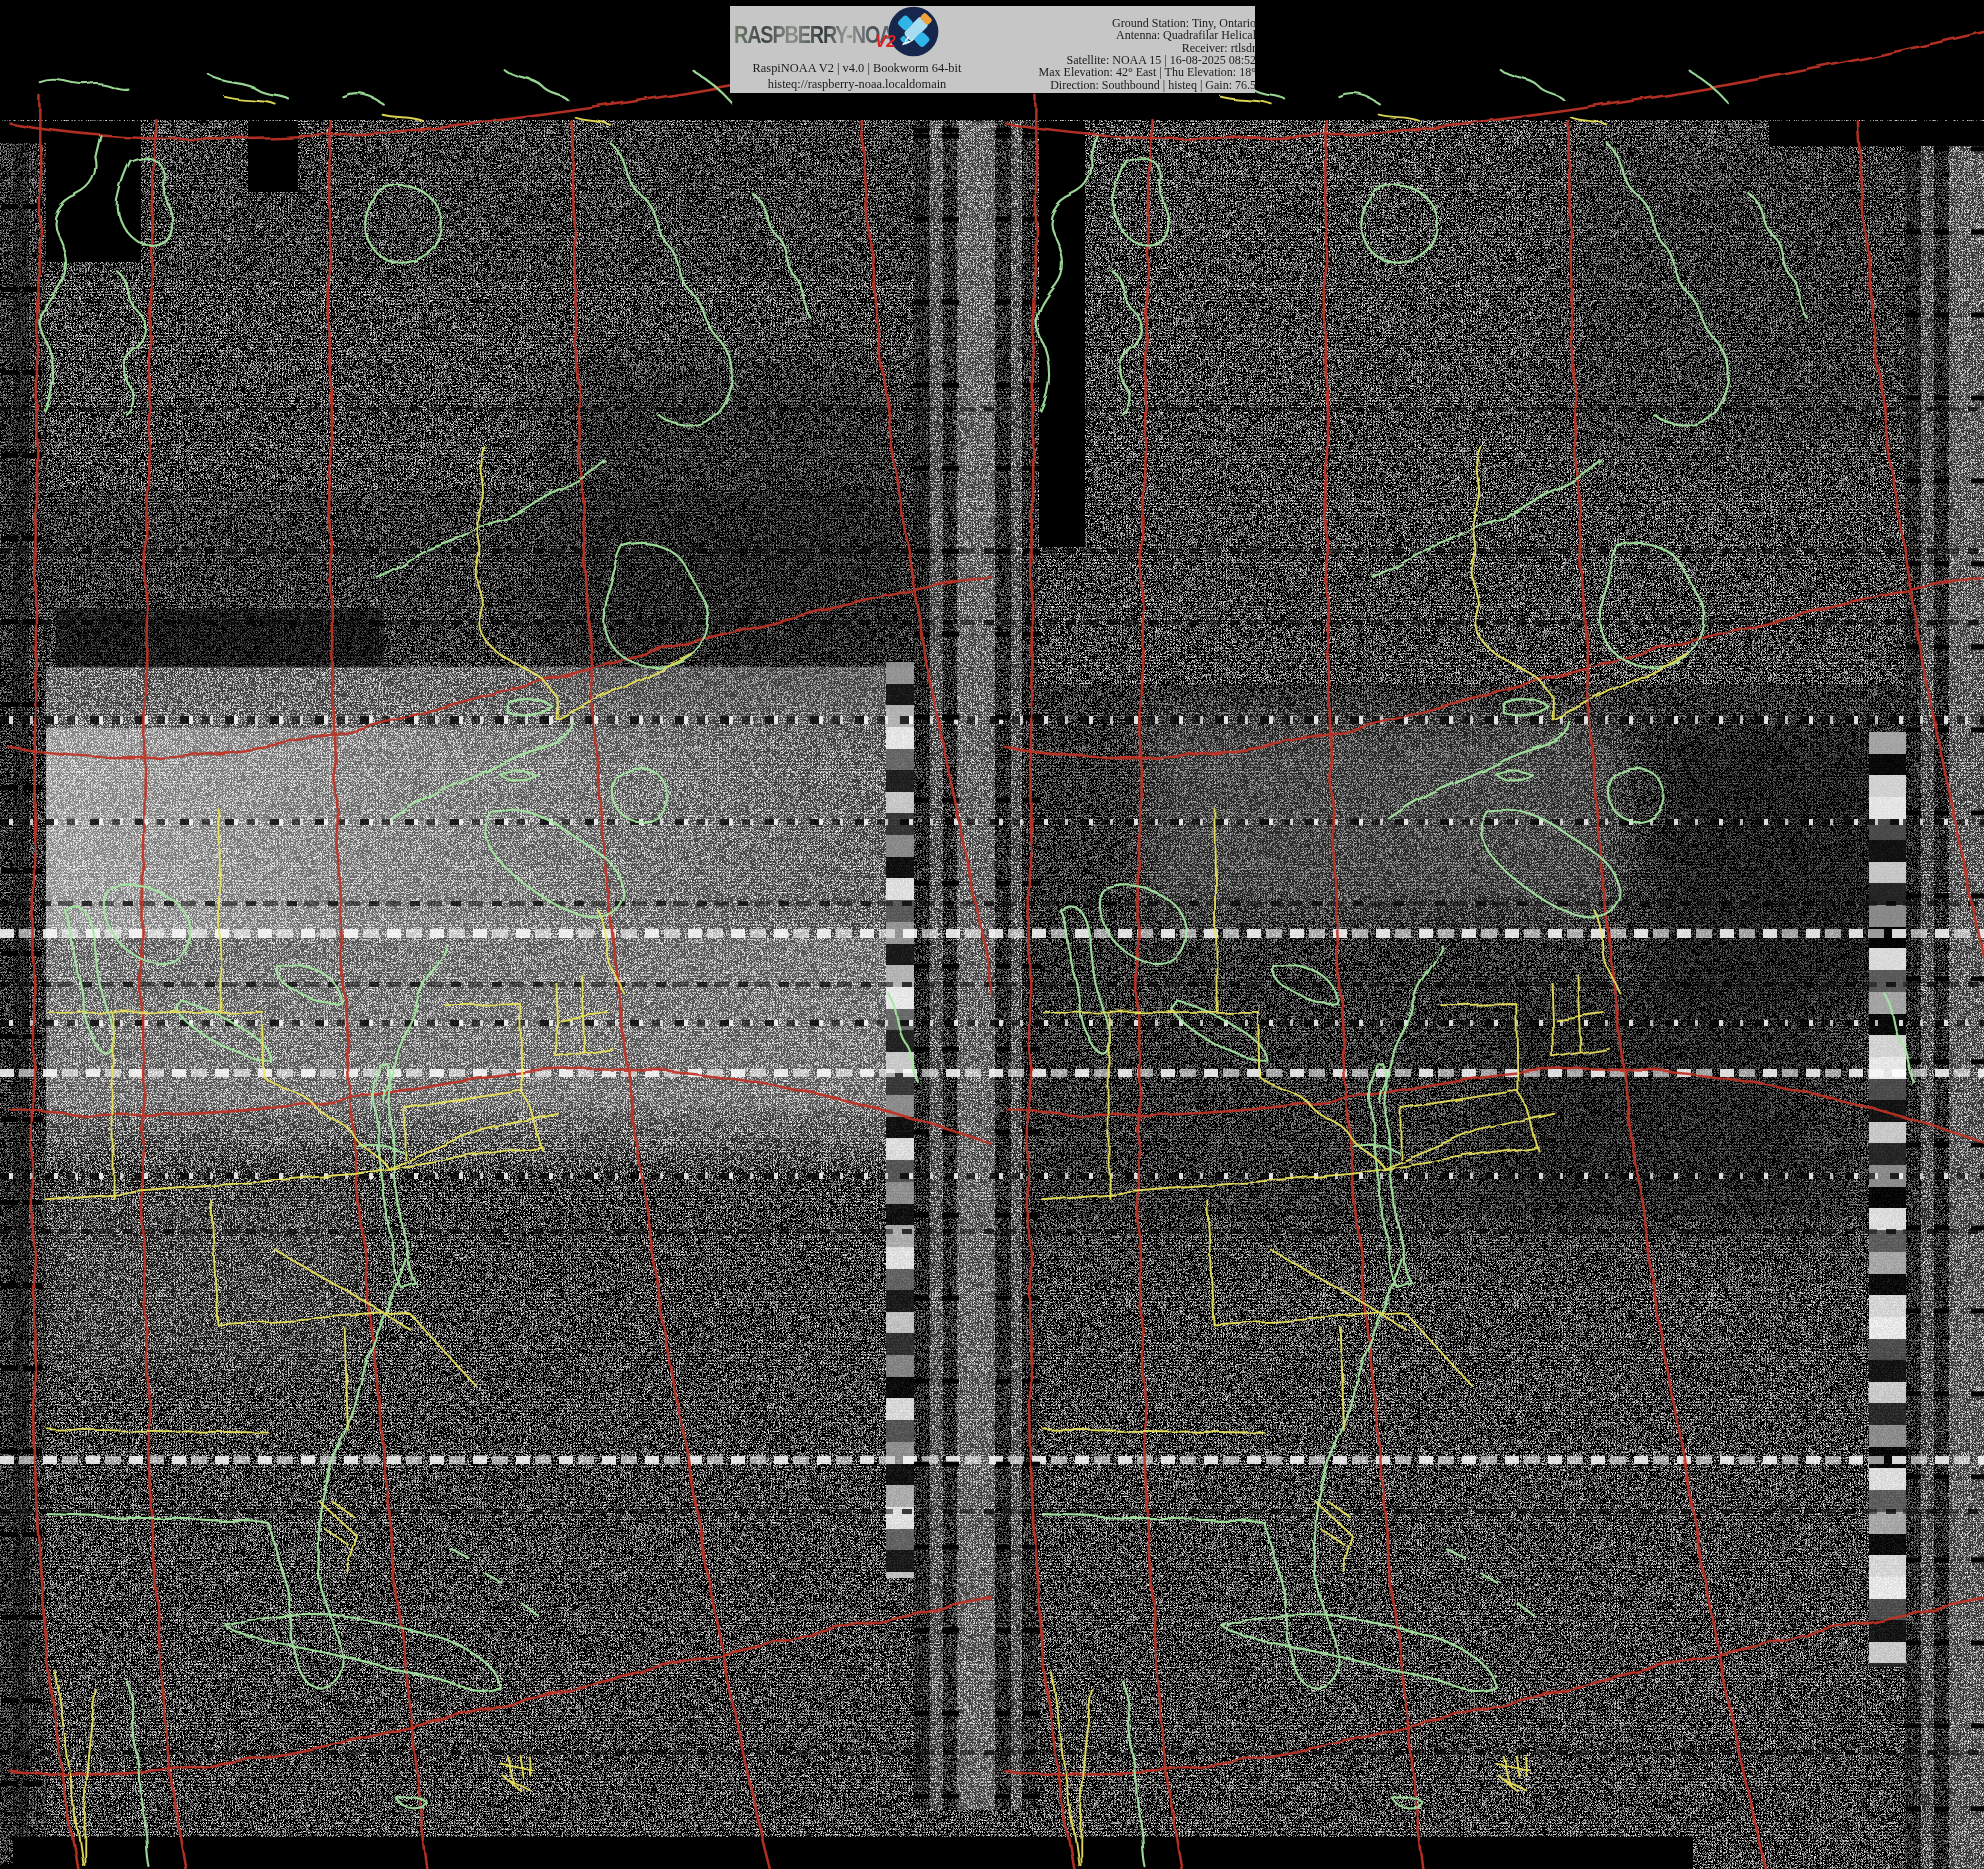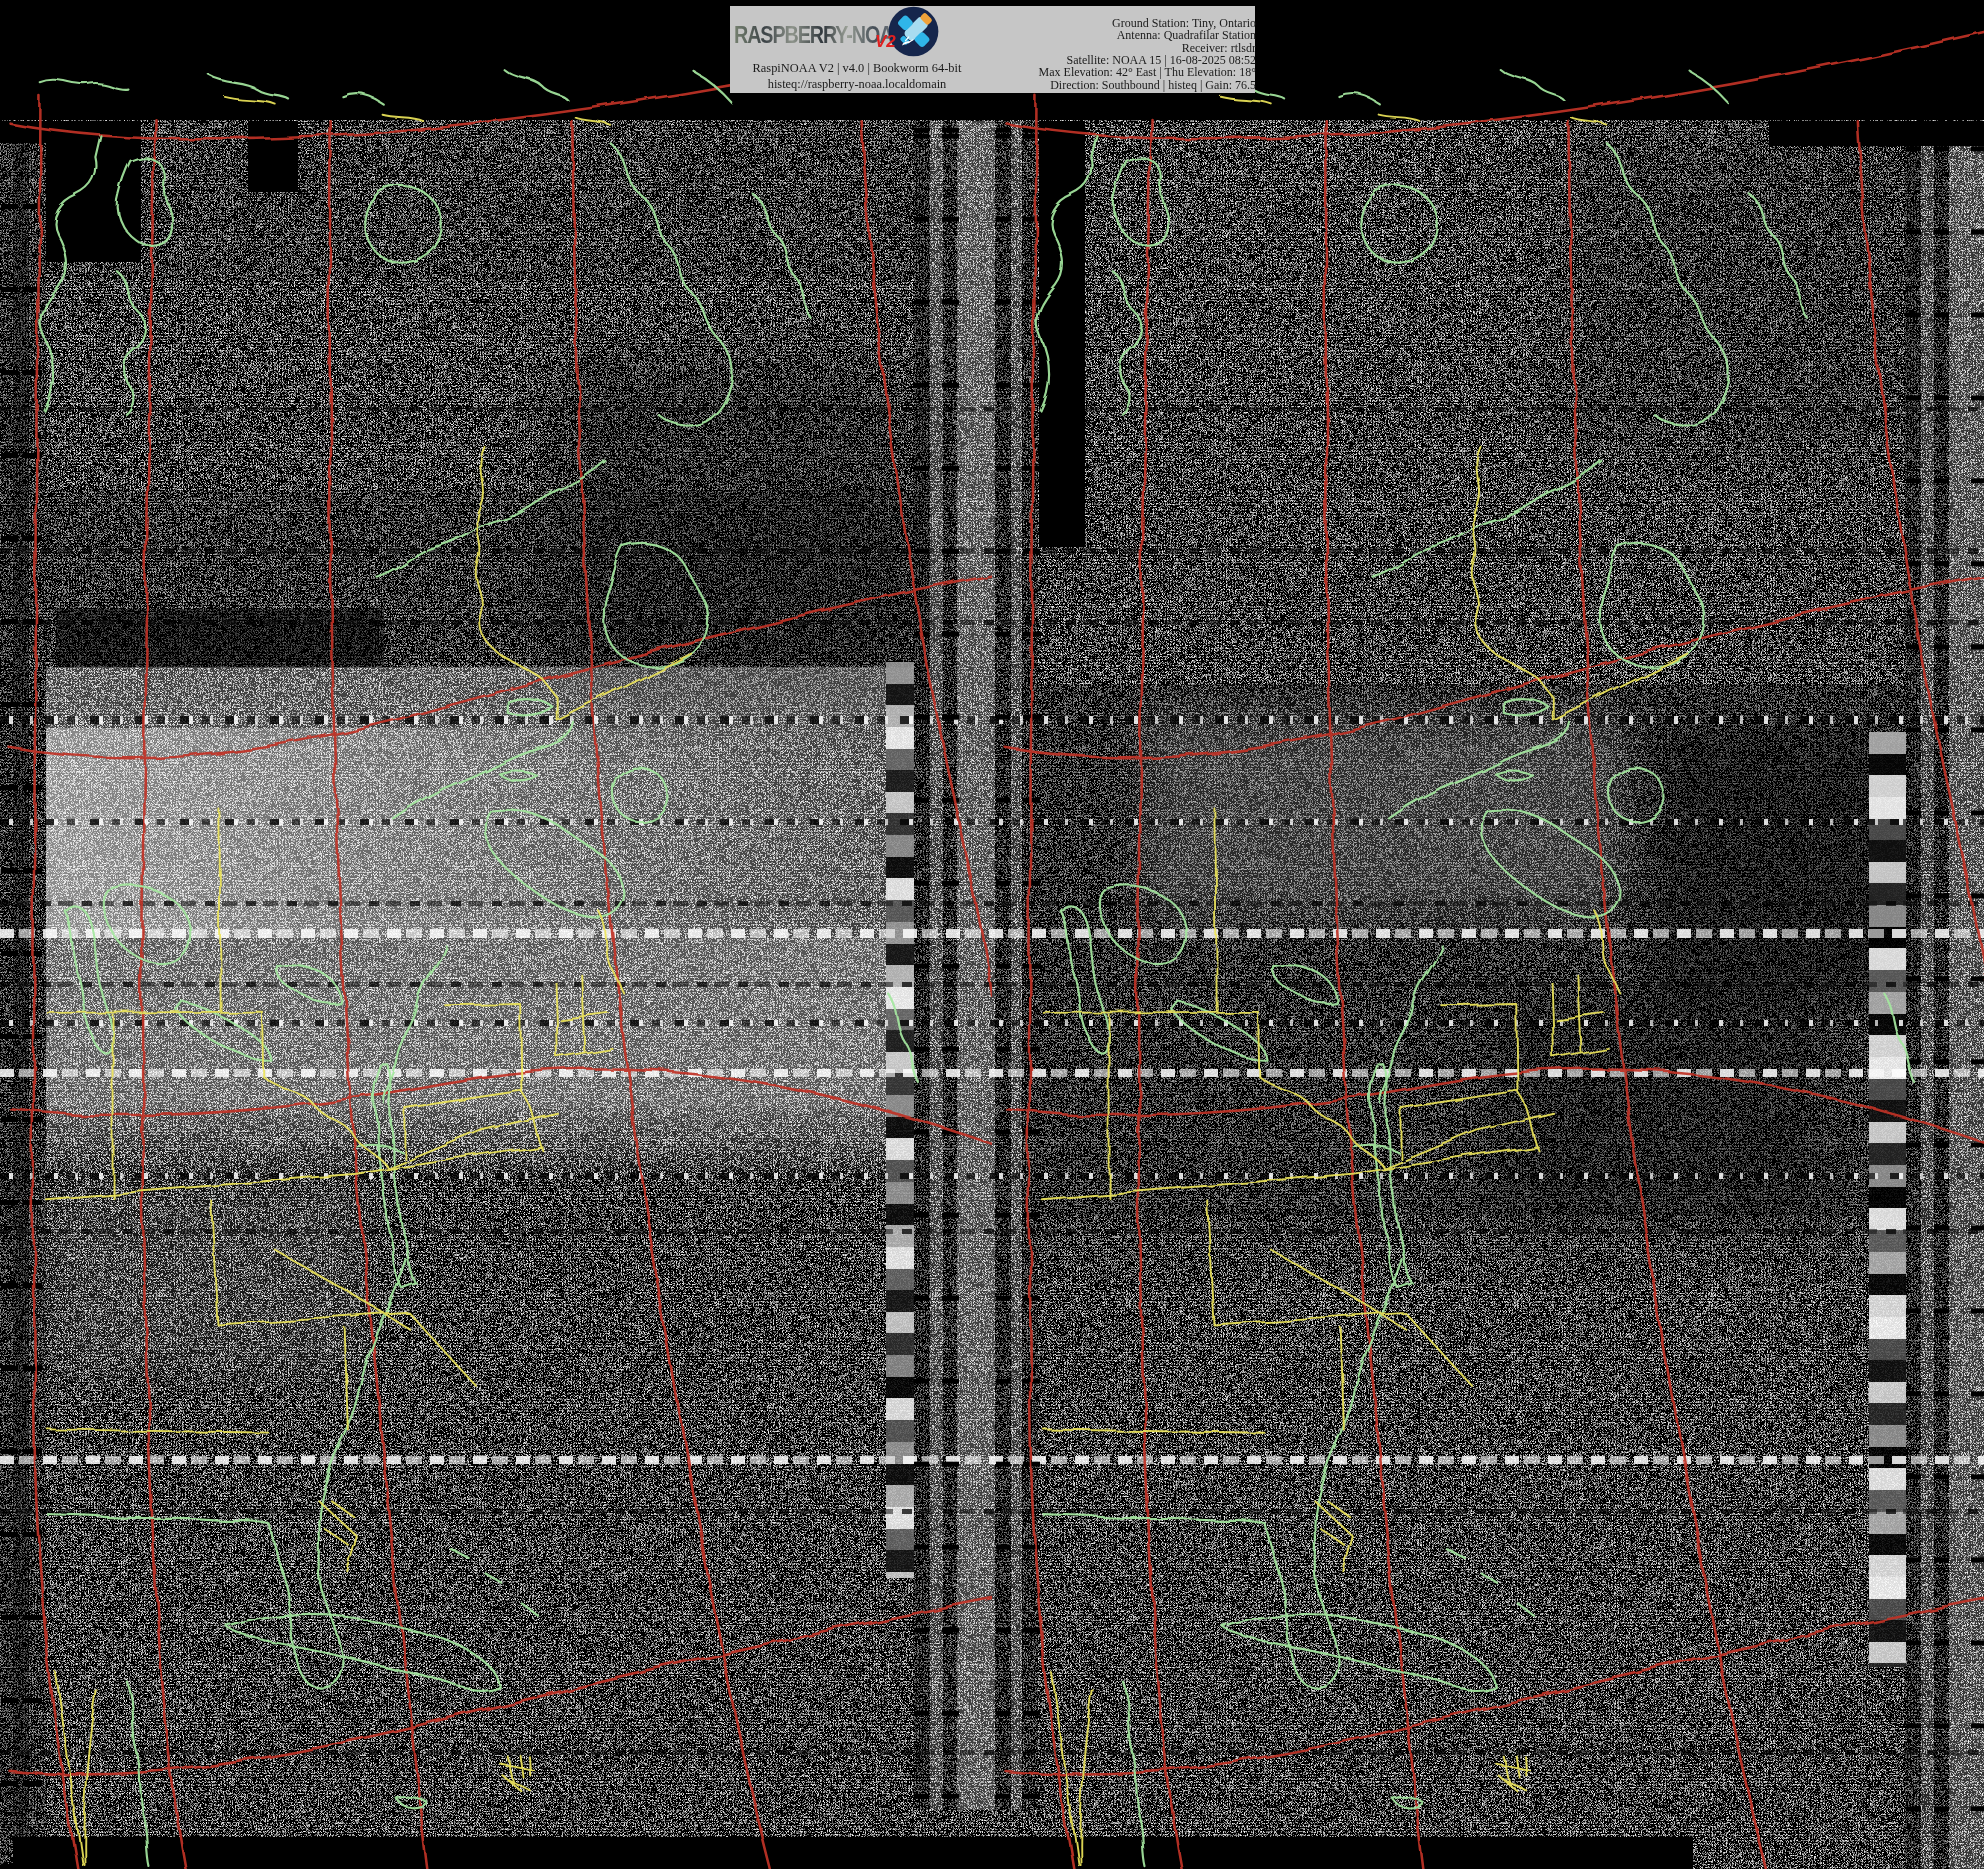--- a/index.html
+++ b/index.html
@@ -231,20 +231,20 @@
           <path d="M 27,55 l 6,-7 M 31,58 l 8,-5" stroke="#fff" stroke-width="2" fill="none"></path>
         </svg>
       </span>
       <span class="v2">V2</span>
     </div>
     <div class="brand-line1">RaspiNOAA V2 | v4.0 | Bookworm 64-bit</div>
     <div class="brand-url">histeq://raspberry-noaa.localdomain</div>
   </div>
   <div class="info">
     <div>Ground Station: Tiny, Ontario</div>
-    <div>Antenna: Quadrafilar Station</div>
+    <div>Antenna: Quadrafilar Helical</div>
     <div>Receiver: rtlsdr</div>
     <div>Satellite: NOAA 15 | 16-08-2025 08:52</div>
     <div>Max Elevation: 42° East | Thu Elevation: 18°</div>
     <div>Direction: Southbound | histeq | Gain: 76.5</div>
   </div>
 </header>
 
 
 </body></html>

